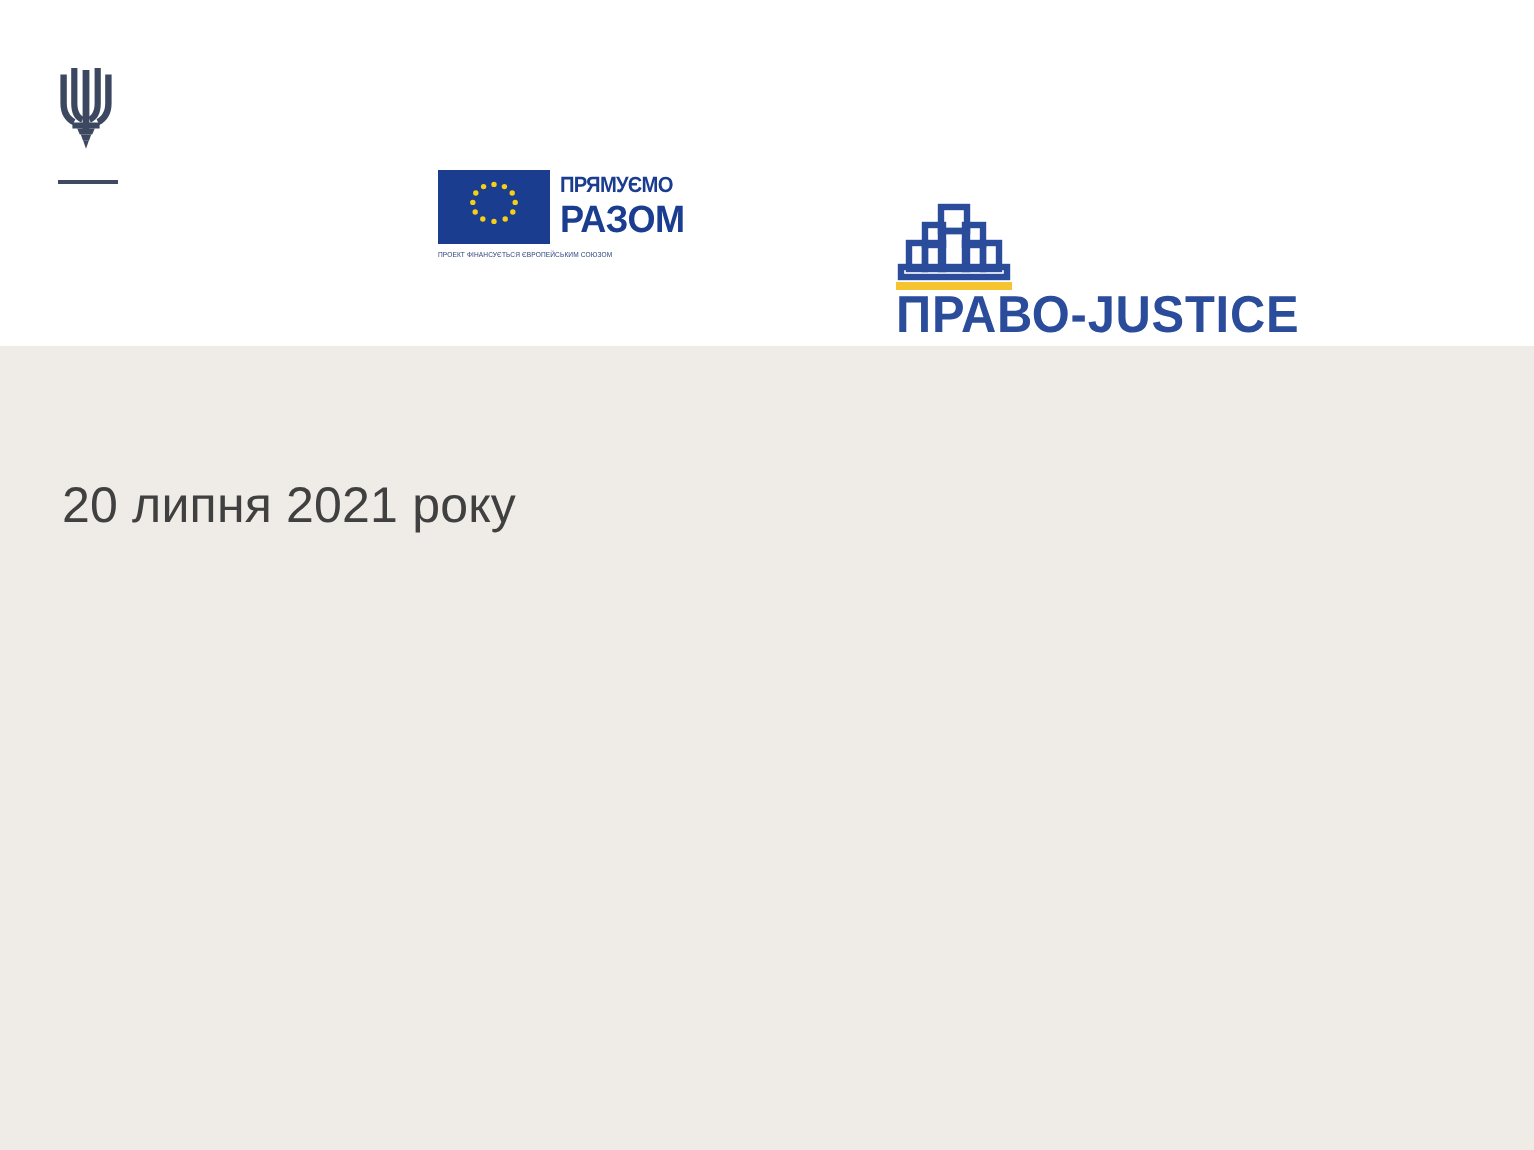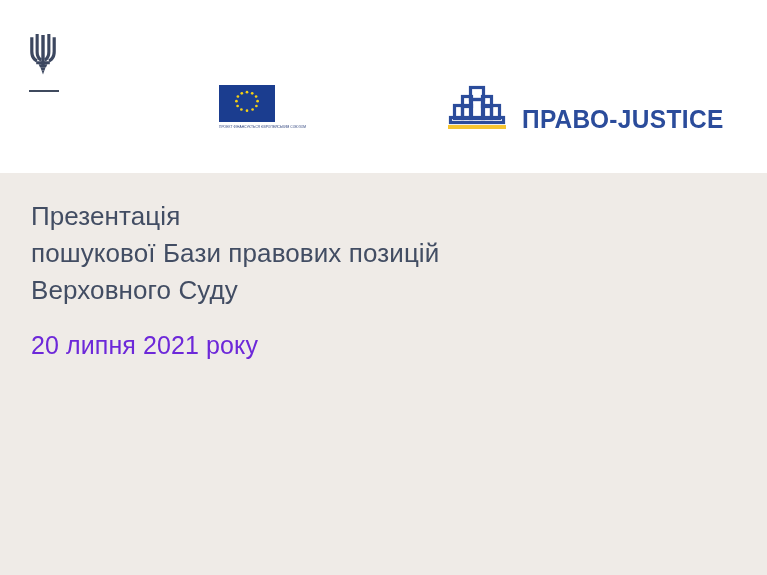--- a/index.html
+++ b/index.html
@@ -114,23 +114,24 @@
     letter-spacing: .05px;
     white-space: nowrap;
     transform: scaleY(1.1);
     transform-origin: left top;
   }
 
   
   .pj-logo {
     position: absolute;
     left: 440px;
-    top: 84px;
+    top: 100px;
     display: flex;
-    align-items: flex-end;
+    align-items: flex-start;
+    flex-direction: column;
   }
   .pj-mark {
     width: 74px;
     height: 48px;
     position: relative;
     flex: 0 0 auto;
   }
   .pj-mark svg { display: block; }
   .pj-word {
     margin-left: 8px;
@@ -157,25 +158,25 @@
     font-family: "Liberation Sans", "DejaVu Sans", sans-serif;
     font-size: 26px;
     line-height: 37px;
     color: #424d63;
     letter-spacing: .1px;
     margin: 0;
     font-weight: normal;
     white-space: pre-line;
   }
   .event-date {
-    margin-top: 20px;
+    margin-top: 39px;
     font-family: "Liberation Sans", "DejaVu Sans", sans-serif;
     font-size: 25px;
     line-height: 32px;
-    color: #6d28d9;
+    color: #404040;
     letter-spacing: .1px;
     font-weight: normal;
   }
 </style>
 </head>
 <body>
 
 <div class="slide">
 
   <div class="logo-band">
@@ -213,20 +214,24 @@
               <circle cx="33.6" cy="24.5" r="1.35"></circle>
               <circle cx="28" cy="25.7" r="1.35"></circle>
               <circle cx="22.4" cy="24.5" r="1.35"></circle>
               <circle cx="18.6" cy="21.0" r="1.35"></circle>
               <circle cx="17.4" cy="16.2" r="1.35"></circle>
               <circle cx="18.9" cy="11.5" r="1.35"></circle>
               <circle cx="22.8" cy="8.3" r="1.35"></circle>
             </g>
           </svg>
         </div>
+        <div class="eu-words">
+          <div class="eu-word-top">ПРЯМУЄМО</div>
+          <div class="eu-word-bottom">РАЗОМ</div>
+        </div>
       </div>
       <div class="eu-disclaimer">ПРОЕКТ ФІНАНСУЄТЬСЯ ЄВРОПЕЙСЬКИМ СОЮЗОМ</div>
     </div>
 
     <div class="pj-logo">
       <div class="pj-mark">
         <svg width="74" height="48" viewBox="0 0 74 48" xmlns="http://www.w3.org/2000/svg" aria-hidden="true">
           <g fill="none" stroke="#2b4c9b" stroke-width="3.2">
 
             <rect x="30.5" y="3.5" width="13" height="12"></rect>
@@ -244,19 +249,16 @@
           </g>
           <rect x="8" y="41" width="58" height="4" fill="#f5c430"></rect>
         </svg>
       </div>
       <div class="pj-word">ПРАВО-JUSTICE</div>
     </div>
 
   </div>
 
   <div class="content">
-    <h1 class="headline">Презентація
-пошукової Бази правових позицій
-Верховного Суду</h1>
     <div class="event-date">20 липня 2021 року</div>
   </div>
 
 </div>
 
 </body></html>

